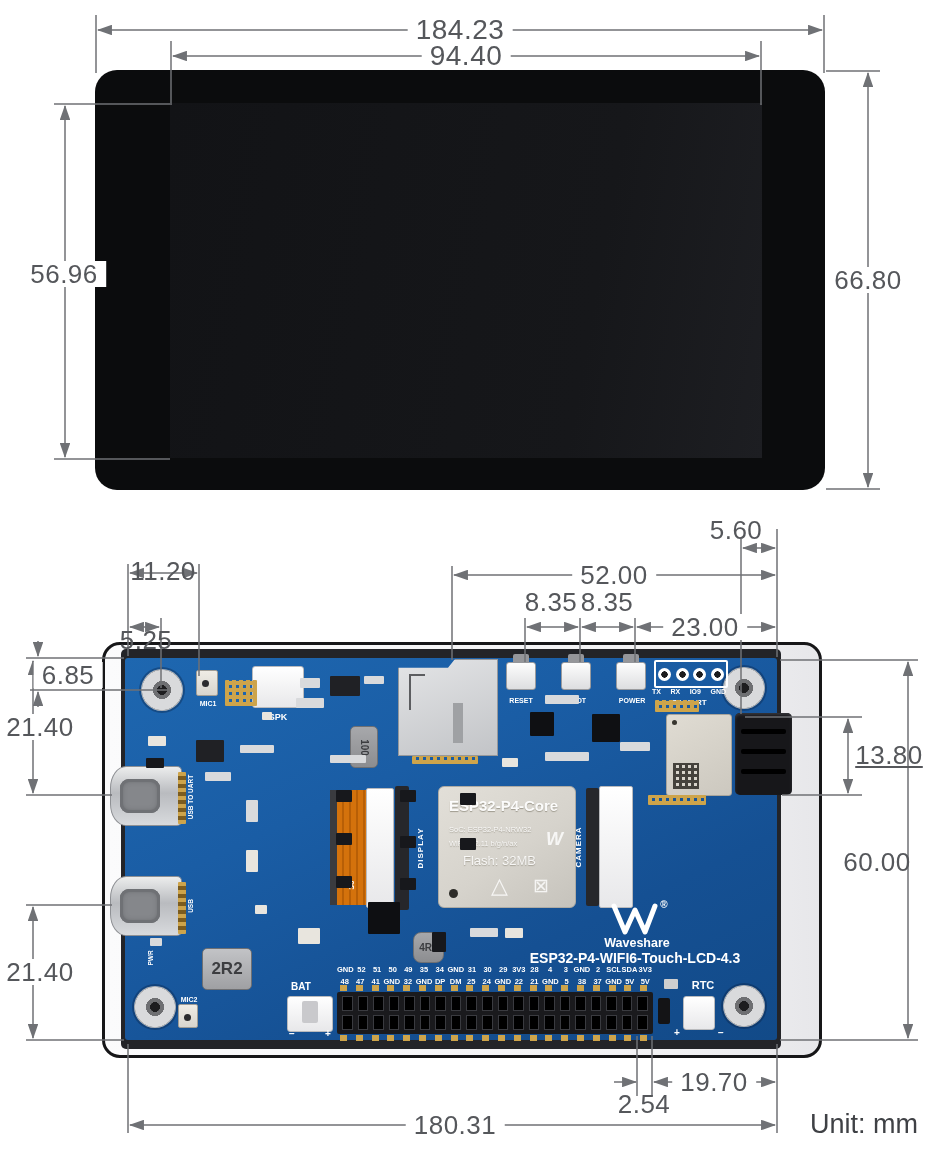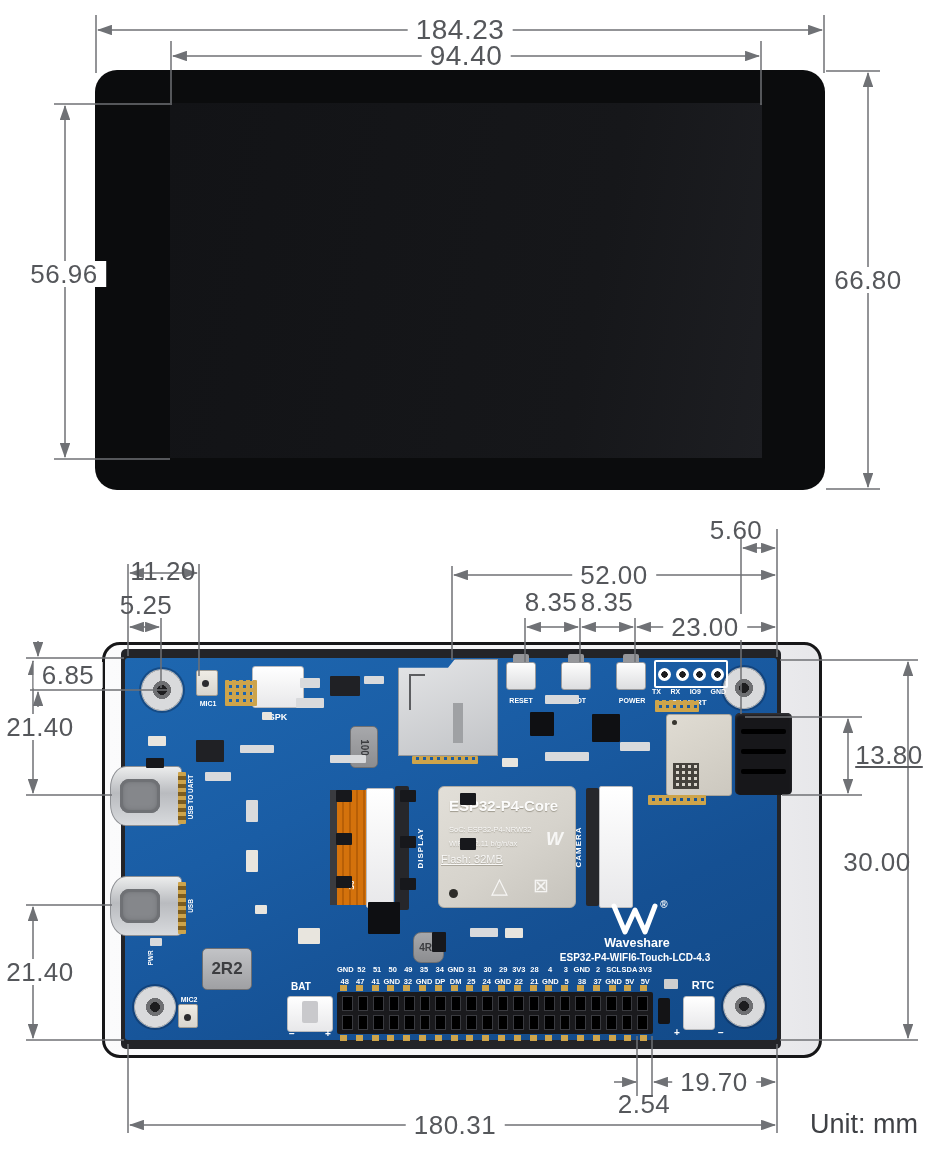--- a/index.html
+++ b/index.html
@@ -137,21 +137,21 @@
     <div class="speaker">
       <i style="top:16px;"></i>
         <i style="top:36px;"></i>
         <i style="top:56px;"></i>
     </div>
 
     <div class="module-p4">
       <div style="position:absolute;left:10px;top:10px;font-size:15px;font-weight:bold;color:rgba(255,255,255,.95);text-shadow:0 1px 1px rgba(125,120,105,.65);">ESP32-P4-Core</div>
       <div style="position:absolute;left:10px;top:38px;font-size:7.5px;color:rgba(255,255,255,.85);text-shadow:0 1px 1px rgba(125,120,105,.5);">SoC: ESP32-P4-NRW32</div>
       <div style="position:absolute;left:10px;top:52px;font-size:7.5px;color:rgba(255,255,255,.85);text-shadow:0 1px 1px rgba(125,120,105,.5);">WiFi 802.11 b/g/n/ax</div>
-      <div style="position:absolute;left:2px;top:66px;font-size:11px;color:rgba(255,255,255,.85);text-shadow:0 1px 1px rgba(125,120,105,.5);text-decoration:underline;">Flash: 32MB</div>
+      <div style="position:absolute;left:24px;top:66px;font-size:13px;color:rgba(255,255,255,.85);text-shadow:0 1px 1px rgba(125,120,105,.5);">Flash: 32MB</div>
       <div style="position:absolute;right:12px;top:42px;font-size:18px;font-weight:bold;font-style:italic;color:rgba(255,255,255,.8);">W</div>
       <div style="position:absolute;left:52px;bottom:8px;font-size:22px;color:rgba(255,255,255,.8);">△</div>
       <div style="position:absolute;right:26px;bottom:10px;font-size:19px;color:rgba(255,255,255,.8);">⊠</div>
       <div style="position:absolute;left:10px;bottom:9px;width:9px;height:9px;border-radius:50%;background:#2e2d29;"></div>
     </div>
 
     <div class="abs" style="left:330px;top:790px;width:7px;height:115px;background:#3a3b3f;"></div>
     <div class="abs" style="left:337px;top:790px;width:29px;height:115px;background:repeating-linear-gradient(90deg,#d4720c 0 5px,#b85f06 5px 7px);"></div>
     <div class="silk vtext" style="left:352px;top:885px;font-size:8px;">30</div>
     <div class="white-conn" style="left:366px;top:788px;width:28px;height:120px;border-radius:2px;"></div>
@@ -186,21 +186,21 @@
     <div class="silk" style="left:328px;top:1034px;font-size:10px;">+</div>
 
     <div class="silk" style="left:189px;top:999px;font-size:7px;">MIC2</div>
     <div class="mic" style="left:178px;top:1004px;width:20px;height:24px;"></div>
 
     <svg class="abs" style="left:610px;top:902px;" width="48" height="34" viewBox="0 0 48 34">
       <path d="M4,4 L15,30 L25,8 L35,30 L45,4" fill="none" stroke="#ffffff" stroke-width="5" stroke-linecap="round" stroke-linejoin="round"></path>
     </svg>
     <div class="silk" style="left:664px;top:905px;font-size:10px;">®</div>
     <div class="silk" style="left:637px;top:943px;font-size:12.5px;">Waveshare</div>
-    <div class="silk" style="left:635px;top:958px;font-size:10px;">ESP32-P4-WIFI6-Touch-LCD-4.3</div>
+    <div class="silk" style="left:635px;top:958px;font-size:14px;">ESP32-P4-WIFI6-Touch-LCD-4.3</div>
 
     <div class="goldstrip" style="left:340px;top:985px;width:310px;"></div>
     <div id="gpio" class="gpio">
         <div></div>
         <div></div>
         <div></div>
         <div></div>
         <div></div>
         <div></div>
         <div></div>
@@ -396,28 +396,28 @@
       <line x1="130" y1="1125" x2="775" y2="1125" marker-start="url(#ar)" marker-end="url(#ar)"></line>
     </g>
   </svg>
 
   <div class="dim-label big bg" style="left:460px;top:30px;">184.23</div>
   <div class="dim-label big bg" style="left:466px;top:56px;">94.40</div>
   <div class="dim-label bg" style="left:64px;top:274px;">56.96</div>
   <div class="dim-label bg" style="left:868px;top:280px;">66.80</div>
 
   <div class="dim-label" style="left:163px;top:555px;margin-top:16px;">11.20</div>
-  <div class="dim-label" style="left:146px;top:605px;">5.25</div>
+  <div class="dim-label" style="left:146px;top:640px;">5.25</div>
   <div class="dim-label bg" style="left:614px;top:575px;">52.00</div>
   <div class="dim-label" style="left:736px;top:530px;">5.60</div>
   <div class="dim-label" style="left:551px;top:602px;">8.35</div>
   <div class="dim-label" style="left:607px;top:602px;">8.35</div>
   <div class="dim-label bg" style="left:705px;top:627px;">23.00</div>
   <div class="dim-label bg" style="left:68px;top:675px;">6.85</div>
   <div class="dim-label bg" style="left:40px;top:727px;">21.40</div>
   <div class="dim-label bg" style="left:40px;top:972px;">21.40</div>
   <div class="dim-label" style="left:889px;top:755px;text-decoration:underline;">13.80</div>
-  <div class="dim-label" style="left:877px;top:862px;">30.00</div>
+  <div class="dim-label" style="left:877px;top:862px;">60.00</div>
   <div class="dim-label" style="left:644px;top:1104px;">2.54</div>
   <div class="dim-label bg" style="left:714px;top:1082px;">19.70</div>
   <div class="dim-label bg" style="left:455px;top:1125px;">180.31</div>
   <div class="unit-label" style="left:864px;top:1124px;">Unit: mm</div>
 </div>
 
 </body></html>

